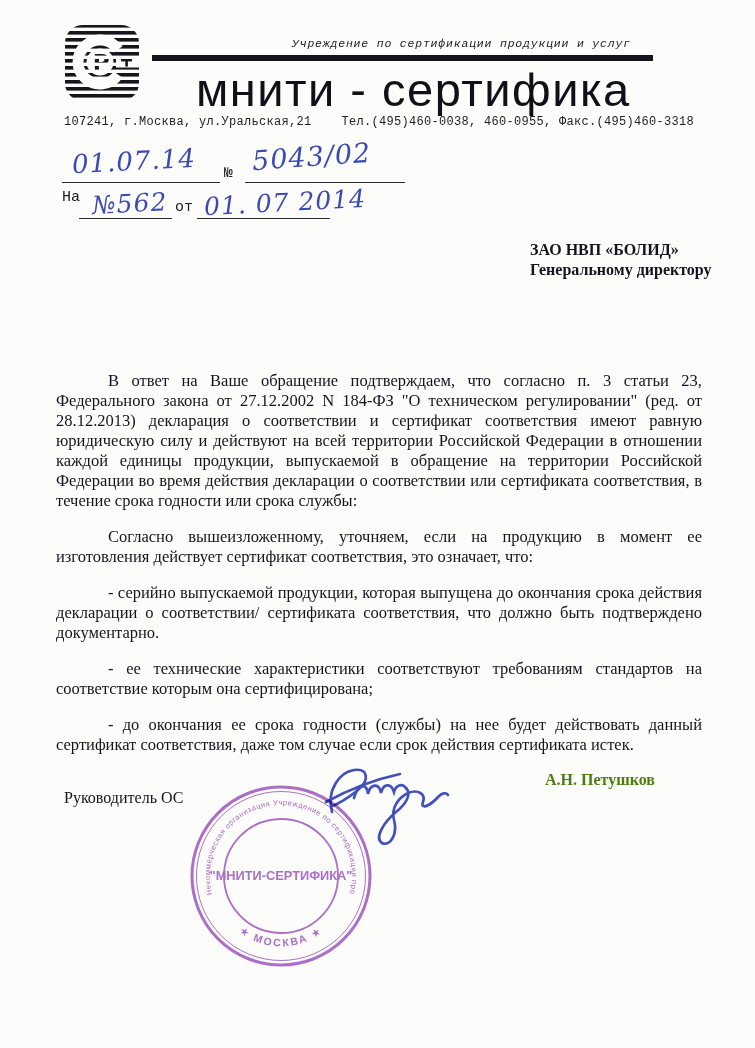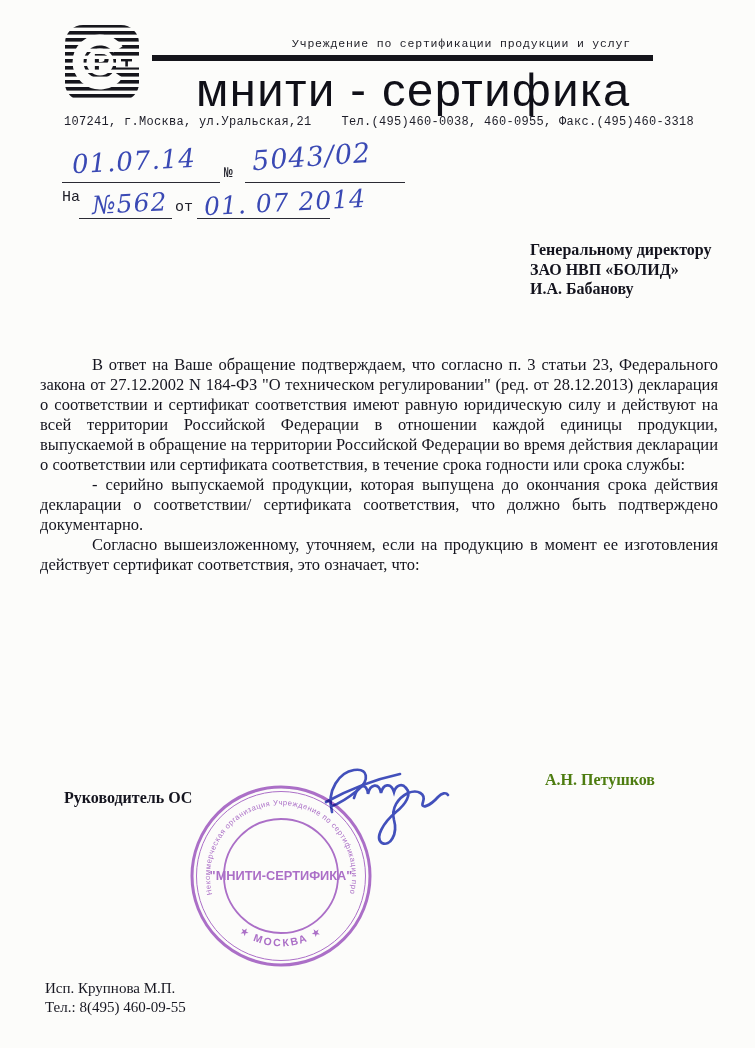--- a/index.html
+++ b/index.html
@@ -6,21 +6,21 @@
   .page{
     position:relative;width:755px;height:1048px;margin:0 auto;
     background:#fcfcfa;overflow:hidden;
     font-family:"Liberation Serif","DejaVu Serif",serif;color:#17171f;
   }
   
   .logo{position:absolute;left:64px;top:24px;}
   .tagline{
     position:absolute;left:292px;top:37px;
     font-family:"Liberation Mono","DejaVu Sans Mono",monospace;
-    font-size:11.5px;letter-spacing:.8px;color:#1c1c24;white-space:pre;
+    font-style:italic;font-size:11.5px;letter-spacing:.8px;color:#1c1c24;white-space:pre;
   }
   .header-rule{position:absolute;left:152px;top:55px;width:501px;height:6px;background:#15151b;}
   .org-title{
     position:absolute;left:196px;top:62px;
     font-family:Liberation Sans, sans-serif;
     font-size:47px;font-weight:400;letter-spacing:1.5px;color:#101018;white-space:pre;
   }
   .org-address{
     position:absolute;left:64px;top:115px;
     font-family:"Liberation Mono","DejaVu Sans Mono",monospace;
@@ -45,25 +45,25 @@
     font-size:15px;color:#20202a;
   }
   .no-sign{left:224px;top:165px;}
   .na-label{left:62px;top:189px;}
   .ot-label{left:175px;top:199px;}
   
   .recipient{position:absolute;left:530px;top:240px;font-weight:bold;font-size:16px;line-height:19.5px;color:#14141e;}
   
   .letter-body{position:absolute;left:40px;top:355px;width:678px;}
   .letter-body p{
-    margin:0;font-size:16.5px;line-height:20px;text-align:justify;
+    margin:16px;font-size:16.5px;line-height:20px;text-align:justify;
     text-indent:52px;color:#14141e;
   }
   
-  .signer-title{position:absolute;left:64px;top:789px;font-weight:bold;font-size:16px;color:#14141e;}
+  .signer-title{position:absolute;left:64px;top:789px;font-weight:normal;font-size:16px;color:#14141e;}
   .signer-name{position:absolute;left:545px;top:771px;font-weight:bold;font-size:16px;color:#4d7c0f;}
   .signature-svg{position:absolute;left:288px;top:750px;}
   .stamp-svg{position:absolute;left:186px;top:781px;mix-blend-mode:multiply;opacity:.88;}
   
   .footer{position:absolute;left:45px;top:979px;font-size:15px;line-height:19px;color:#181822;}
 </style>
 </head>
 <body>
 
 <div class="page">
@@ -95,29 +95,30 @@
   <div class="u-line ul-2"></div>
 
   <div class="printed-mono na-label">На</div>
   <div class="hand hw-num2">№562</div>
   <div class="u-line ul-3"></div>
   <div class="printed-mono ot-label">от</div>
   <div class="hand hw-date2">01. 07 2014</div>
   <div class="u-line ul-4"></div>
 
   <div class="recipient">
+    <div>ЗАО НВП «БОЛИД»</div>
     <div>Генеральному директору</div>
-    <div>ЗАО НВП «БОЛИД»</div>
-    <div>И.А. Бабанову</div>
   </div>
 
   <div class="letter-body">
     <p>В ответ на Ваше обращение подтверждаем, что согласно п. 3 статьи 23, Федерального закона от 27.12.2002 N 184-ФЗ "О техническом регулировании" (ред. от 28.12.2013) декларация о соответствии и сертификат соответствия имеют равную юридическую силу и действуют на всей территории Российской Федерации в отношении каждой единицы продукции, выпускаемой в обращение на территории Российской Федерации во время действия декларации о соответствии или сертификата соответствия, в течение срока годности или срока службы:</p>
+    <p>Согласно вышеизложенному, уточняем, если на продукцию в момент ее изготовления действует сертификат соответствия, это означает, что:</p>
     <p>- серийно выпускаемой продукции, которая выпущена до окончания срока действия декларации о соответствии/ сертификата соответствия, что должно быть подтверждено документарно.</p>
-    <p>Согласно вышеизложенному, уточняем, если на продукцию в момент ее изготовления действует сертификат соответствия, это означает, что:</p>
+    <p>- ее технические характеристики соответствуют требованиям стандартов на соответствие которым она сертифицирована;</p>
+    <p>- до окончания ее срока годности (службы) на нее будет действовать данный сертификат соответствия, даже  том случае если срок действия сертификата истек.</p>
   </div>
 
   <div class="signer-title">Руководитель ОС</div>
   <div class="signer-name">А.Н. Петушков</div>
 
   <svg class="signature-svg" width="175" height="100" viewBox="0 0 175 100">
     <g fill="none" stroke="#2e3eb5" stroke-width="2.7" stroke-linecap="round" opacity="0.9">
       <path d="M44,62 C38,40 52,22 66,20 C80,18 82,30 70,40 C60,48 50,54 44,56"></path>
       <path d="M38,52 C60,40 84,30 112,24"></path>
       <path d="M66,48 C70,34 79,32 80,44 C82,34 91,32 93,43 C95,34 103,32 106,42 C108,35 114,33 118,38"></path>
@@ -139,18 +140,14 @@
       <text font-size="7.6" letter-spacing="0.5">
         <textPath href="#arcTop" startOffset="0">Некоммерческая организация  Учреждение по сертификации продукции и услуг  г.р.№ 69.300</textPath>
       </text>
       <text font-size="10.5" font-weight="bold" letter-spacing="2" text-anchor="middle">
         <textPath href="#arcBottom" startOffset="50%">★ МОСКВА ★</textPath>
       </text>
       <text x="95" y="99" font-size="12.8" font-weight="bold" text-anchor="middle">"МНИТИ-СЕРТИФИКА"</text>
     </g>
   </svg>
 
-  <div class="footer">
-    <div>Исп. Крупнова М.П.</div>
-    <div>Тел.: 8(495) 460-09-55</div>
-  </div>
 
 </div>
 
 </body></html>

